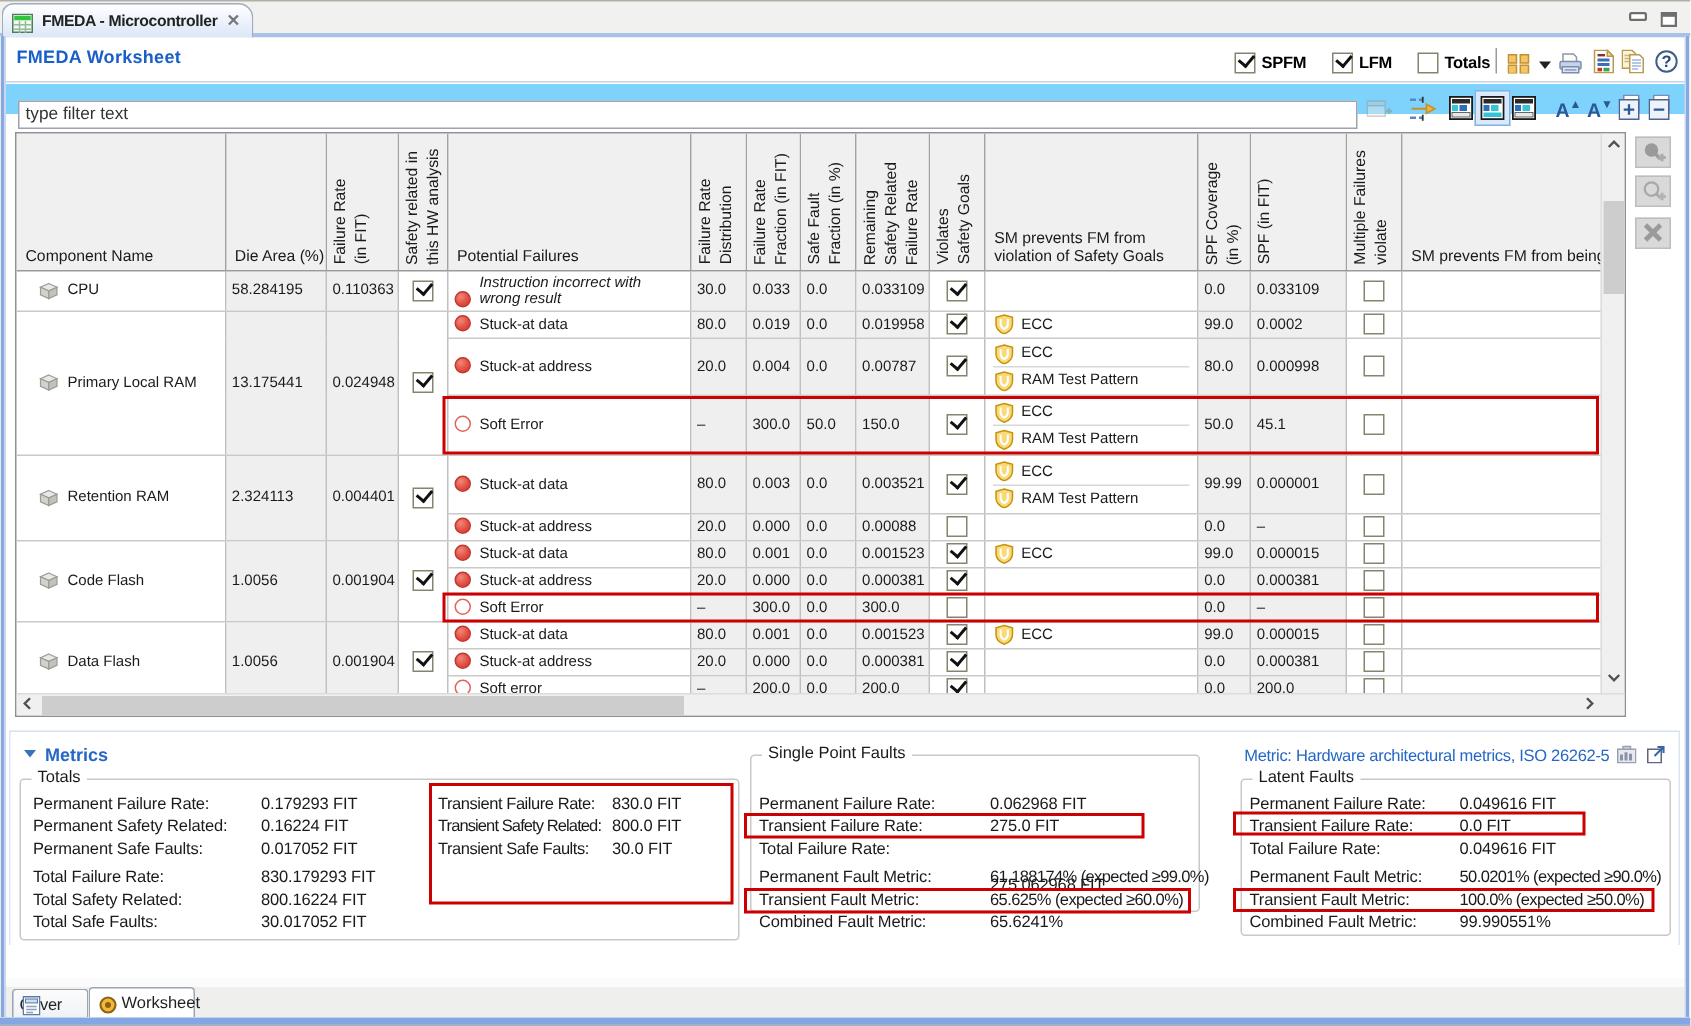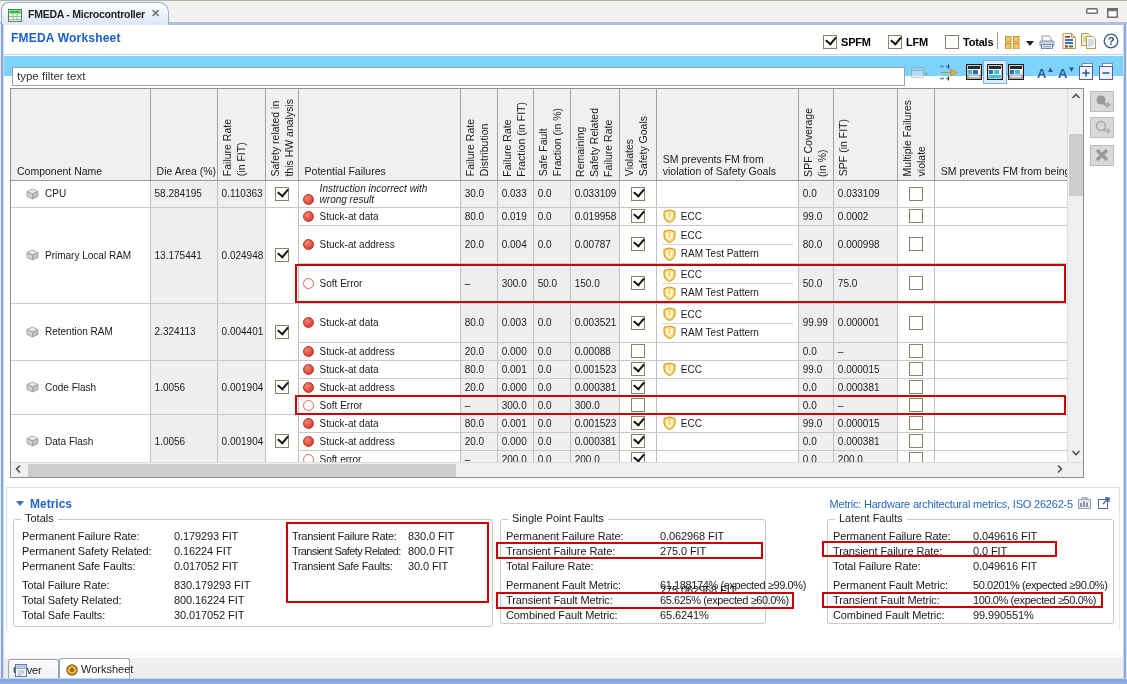--- a/index.html
+++ b/index.html
@@ -392,21 +392,21 @@
                 </div>
                 <div class="shieldrow">
                   <svg width="13" height="14" viewBox="0 0 13 14" style="margin:0 5px 0 2px;flex:none;">
                     <path d="M6.5 1 L12 2.5 L12 7 C12 10.5 9.5 12.5 6.5 13.5 C3.5 12.5 1 10.5 1 7 L1 2.5 Z" fill="#f9d978" stroke="#c8920a" stroke-width="1"></path>
                     <path d="M4.1 3.6 L4.1 7.2 C4.1 8.8 5.2 9.8 6.5 10.4 C7.8 9.8 8.9 8.8 8.9 7.2 L8.9 3.6" fill="none" stroke="#fff" stroke-width="1.4"></path>
                   </svg>
                   <span>RAM Test Pattern</span>
                 </div>
               </td>
       <td class="num">50.0</td>
-              <td class="num">75.0</td>
+              <td class="num">45.1</td>
       <td class="chk"><span class="cb"></span></td>
               <td></td>
      </tr>
      <tr style="height:39px" class="grp">
       <td class="comp-td" rowspan="2">
                 <div class="comp">
                   <svg width="13" height="12" viewBox="0 0 13 12">
                     <path d="M6.5 1 L12 3.5 L6.5 6 L1 3.5 Z" fill="#e8e8e4" stroke="#9a9a96" stroke-width="0.8"></path>
                     <path d="M1 3.5 L6.5 6 L6.5 11 L1 8.5 Z" fill="#d2d2cc" stroke="#9a9a96" stroke-width="0.8"></path>
                     <path d="M12 3.5 L6.5 6 L6.5 11 L12 8.5 Z" fill="#c2c2bc" stroke="#9a9a96" stroke-width="0.8"></path>
@@ -609,21 +609,21 @@
         <rect x="8" y="5.5" width="2" height="4.5" fill="#8892aa"></rect>
         <rect x="4" y="0.5" width="5" height="2" fill="#c9cedd" stroke="#9aa0b4"></rect>
       </svg>
     <svg style="position:absolute;right:9px;top:9px;" width="12" height="12" viewBox="0 0 12 12">
         <rect x="0.5" y="2.5" width="9" height="9" fill="#fff" stroke="#5b677e"></rect>
         <path d="M5 7 L10.5 1.5 M7 1 L11 1 L11 5" fill="none" stroke="#3864a8" stroke-width="1.4"></path>
       </svg>
     <div class="grpbox" style="left:6px;top:31px;width:480px;height:108px;">
         <span class="gt">Totals</span>
       </div>
-    <div class="grpbox" style="left:493px;top:31px;width:266px;height:105px;padding-left:27px;">
+    <div class="grpbox" style="left:493px;top:15px;width:300px;height:105px;padding-left:27px;">
         <span class="gt">Single Point Faults</span>
       </div>
     <div class="grpbox" style="left:820px;top:31px;width:287px;height:105px;">
         <span class="gt">Latent Faults</span>
       </div>
 
     <div class="mrow" style="left:15px;top:42px;">Permanent Failure Rate:</div>
       <div class="mrow" style="left:167px;top:42px;">0.179293 FIT</div>
     <div class="mrow" style="left:15px;top:57px;">Permanent Safety Related:</div>
       <div class="mrow" style="left:167px;top:57px;">0.16224 FIT</div>

